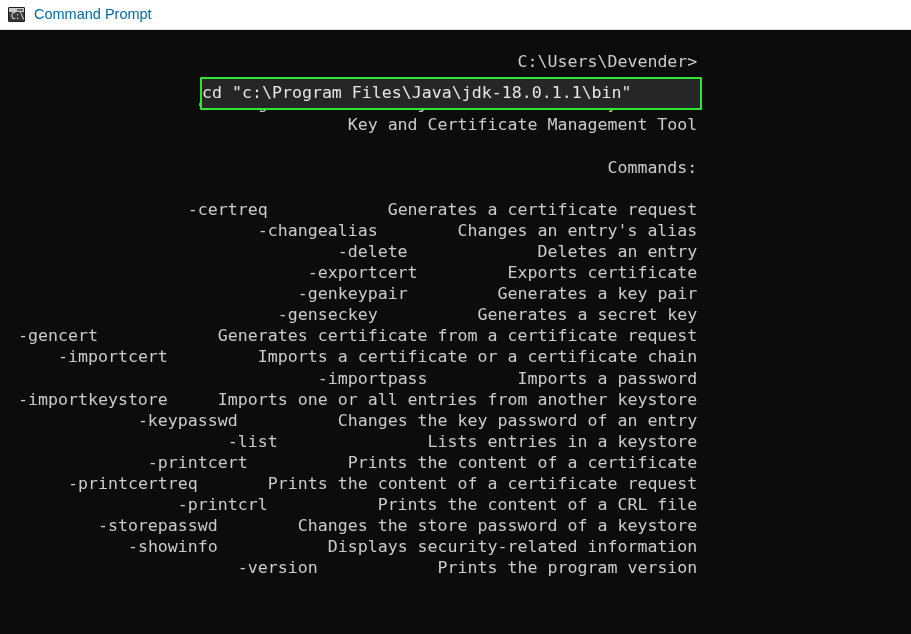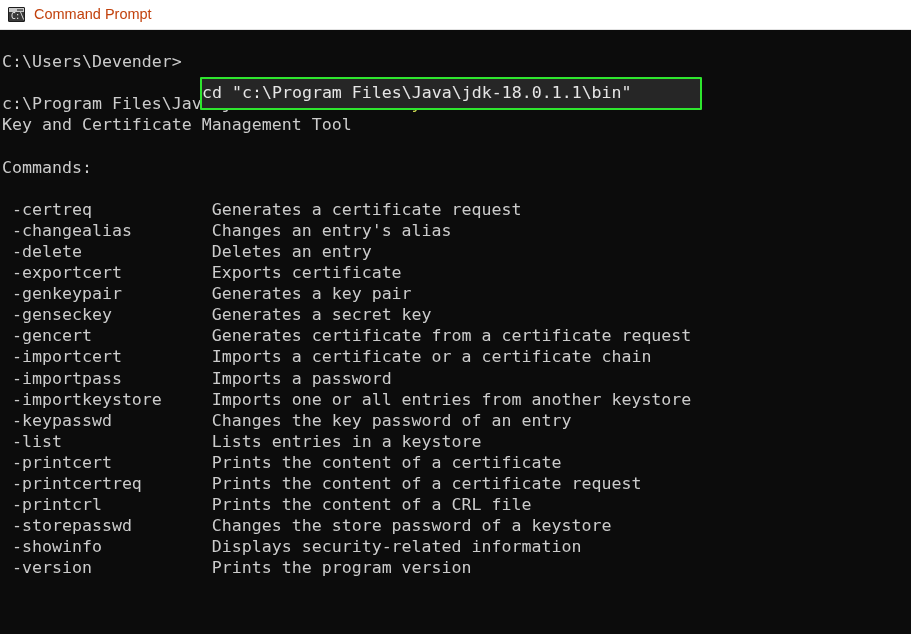--- a/index.html
+++ b/index.html
@@ -66,43 +66,44 @@
     font-family: "DejaVu Sans Mono", monospace;
     font-size: 8px;
     line-height: 10px;
     color: #f0f0f0;
     letter-spacing: -0.5px;
     white-space: nowrap;
   }
   #titlebar-title {
     font-family: "Liberation Sans", sans-serif;
     font-size: 14.5px;
-    color: #c2410c;
+    color: #0369a1;
     line-height: 1;
     white-space: nowrap;
   }
 
   
   #console {
     flex: 1 1 auto;
     background: #0c0c0c;
     position: relative;
     overflow: hidden;
   }
 
   .term {
     position: absolute;
-    left: 2px;
+    left: 8px;
     top: 0px;
     font-family: "DejaVu Sans Mono", monospace;
     font-size: 16.6px;
     line-height: 21.1px;
     color: #cccccc;
     white-space: pre;
     letter-spacing: 0px;
+    text-align: right;
   }
 
   .line {
     height: 21.1px;
     white-space: pre;
   }
 
   .fg-default { color: #cccccc; }
   .fg-yellow  { color: #c5d44e; }
 

